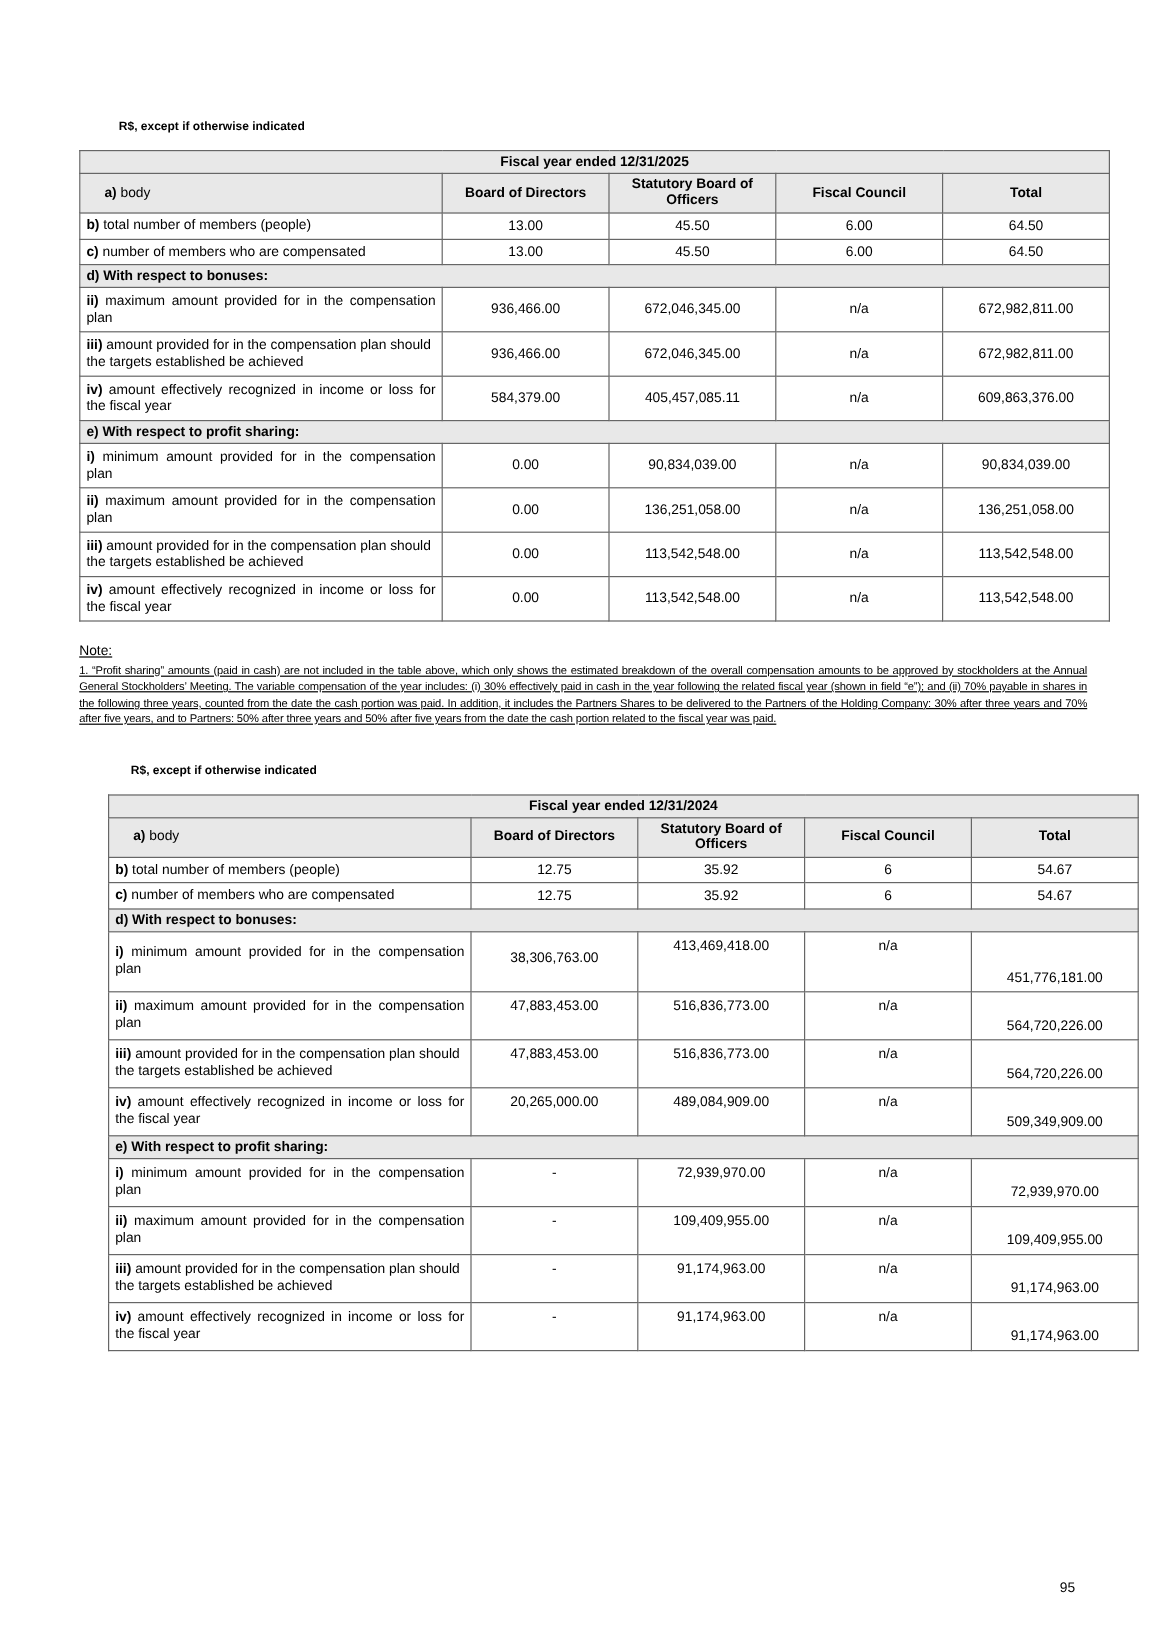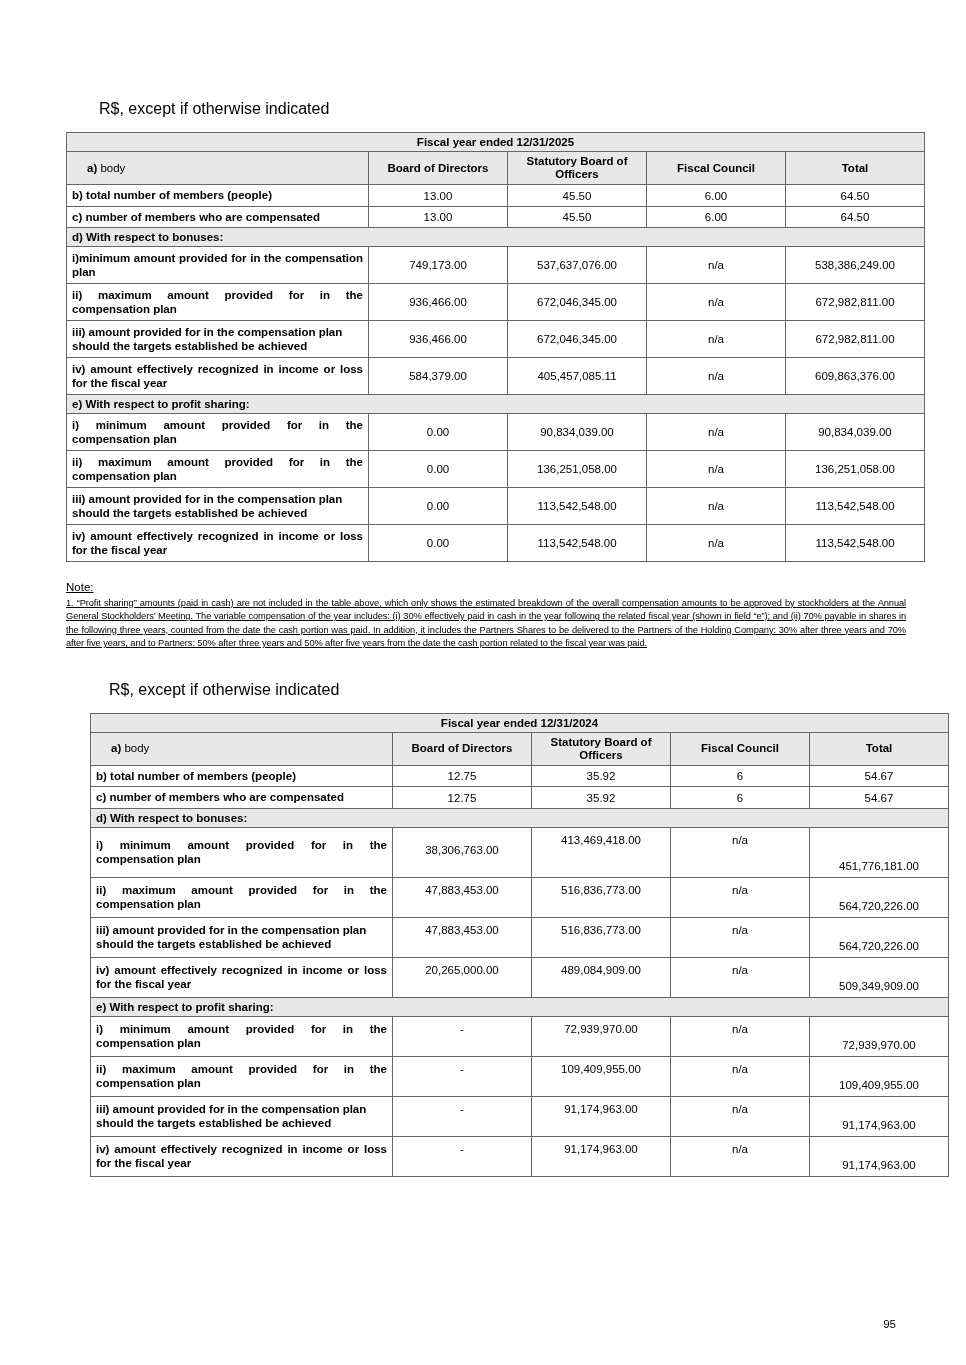--- a/index.html
+++ b/index.html
@@ -16,22 +16,22 @@
     overflow: hidden;
   }
   .page {
     position: relative;
     width: 966px;
     height: 1365px;
     box-sizing: border-box;
     padding: 100px 60px 0 66px;
   }
   .caption {
-    font-size: 16px;
-    font-weight: normal;
+    font-size: 10px;
+    font-weight: bold;
     margin: 0 0 14px 2px;
     padding-left: 31px;
   }
   .caption.second {
     margin-top: 0;
     margin-left: 12px;
   }
   table.comp {
     border-collapse: collapse;
     width: 858px;
@@ -60,21 +60,20 @@
   }
   .hdr-cell.left {
     text-align: left;
     font-weight: normal;
     padding-left: 20px;
   }
   .hdr-cell.left b { font-weight: bold; }
   .row-label {
     text-align: left;
     line-height: 1.25;
-    font-weight: bold;
   }
   .row-label.just {
     text-align: justify;
     text-justify: inter-word;
   }
   .num {
     text-align: center;
   }
   .section-row td {
     background: #e8e8e8;
@@ -146,27 +145,20 @@
         <td class="num">45.50</td>
         <td class="num">6.00</td>
         <td class="num">64.50</td>
       </tr>
 
       <tr class="section-row">
         <td colspan="5">d) With respect to bonuses:</td>
       </tr>
 
       <tr class="tall">
-        <td class="row-label just"><b>i)</b><span>minimum amount provided for in the compensation plan</span></td>
-        <td class="num">749,173.00</td>
-        <td class="num">537,637,076.00</td>
-        <td class="num">n/a</td>
-        <td class="num">538,386,249.00</td>
-      </tr>
-      <tr class="tall">
         <td class="row-label just"><b>ii)</b><span> maximum amount provided for in the compensation plan</span></td>
         <td class="num">936,466.00</td>
         <td class="num">672,046,345.00</td>
         <td class="num">n/a</td>
         <td class="num">672,982,811.00</td>
       </tr>
       <tr class="tall">
         <td class="row-label"><b>iii)</b><span> amount provided for in the compensation plan should the targets established be achieved</span></td>
         <td class="num">936,466.00</td>
         <td class="num">672,046,345.00</td>

